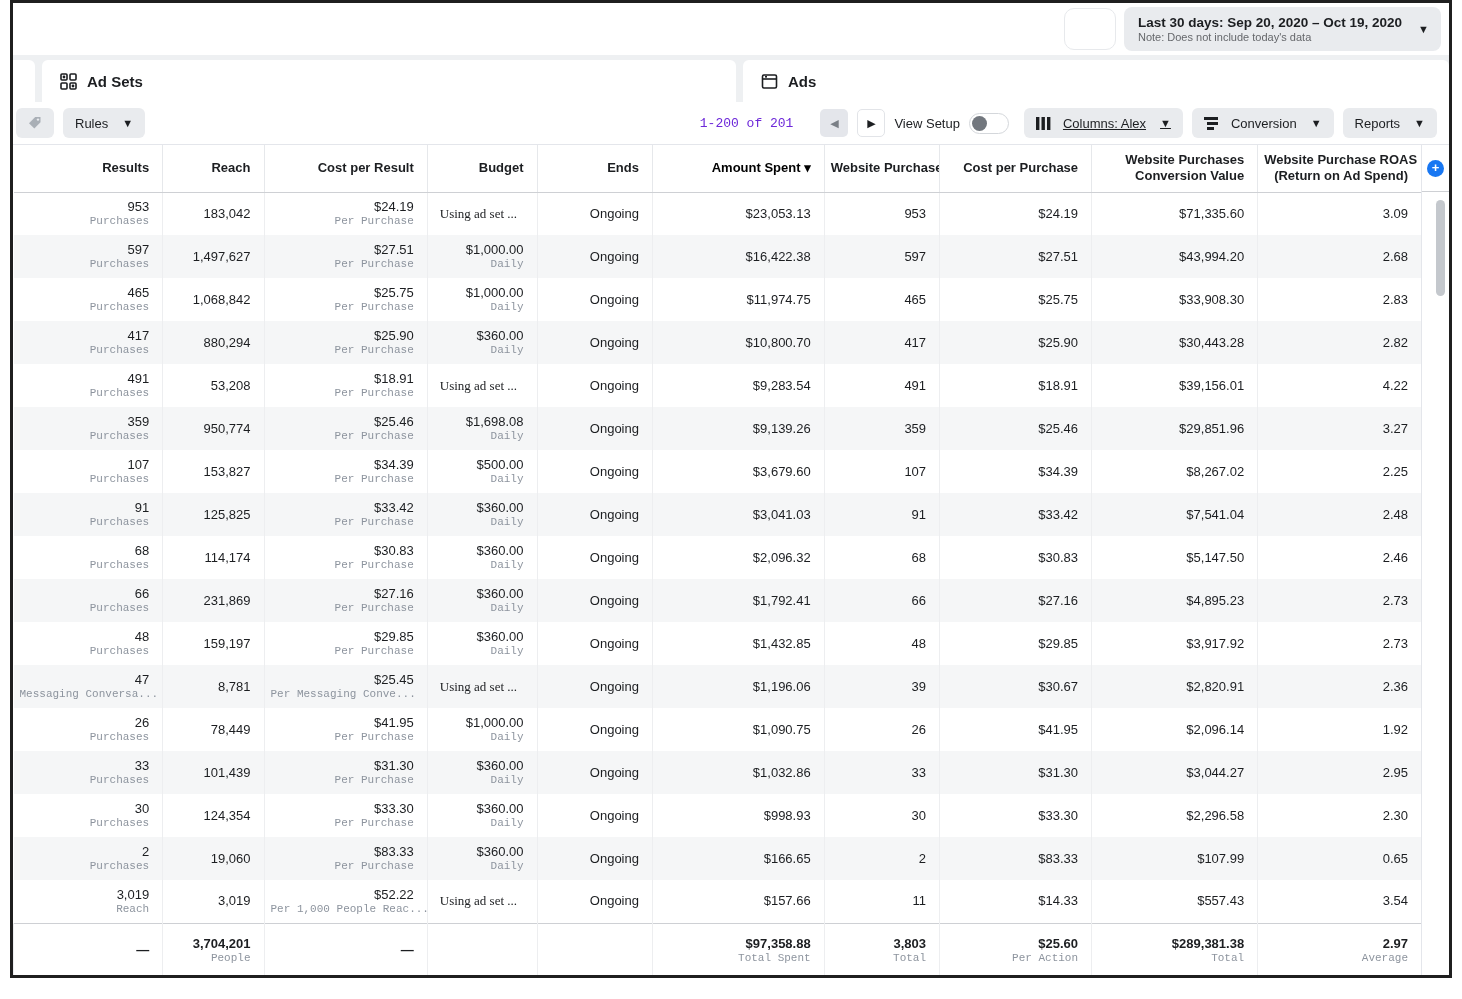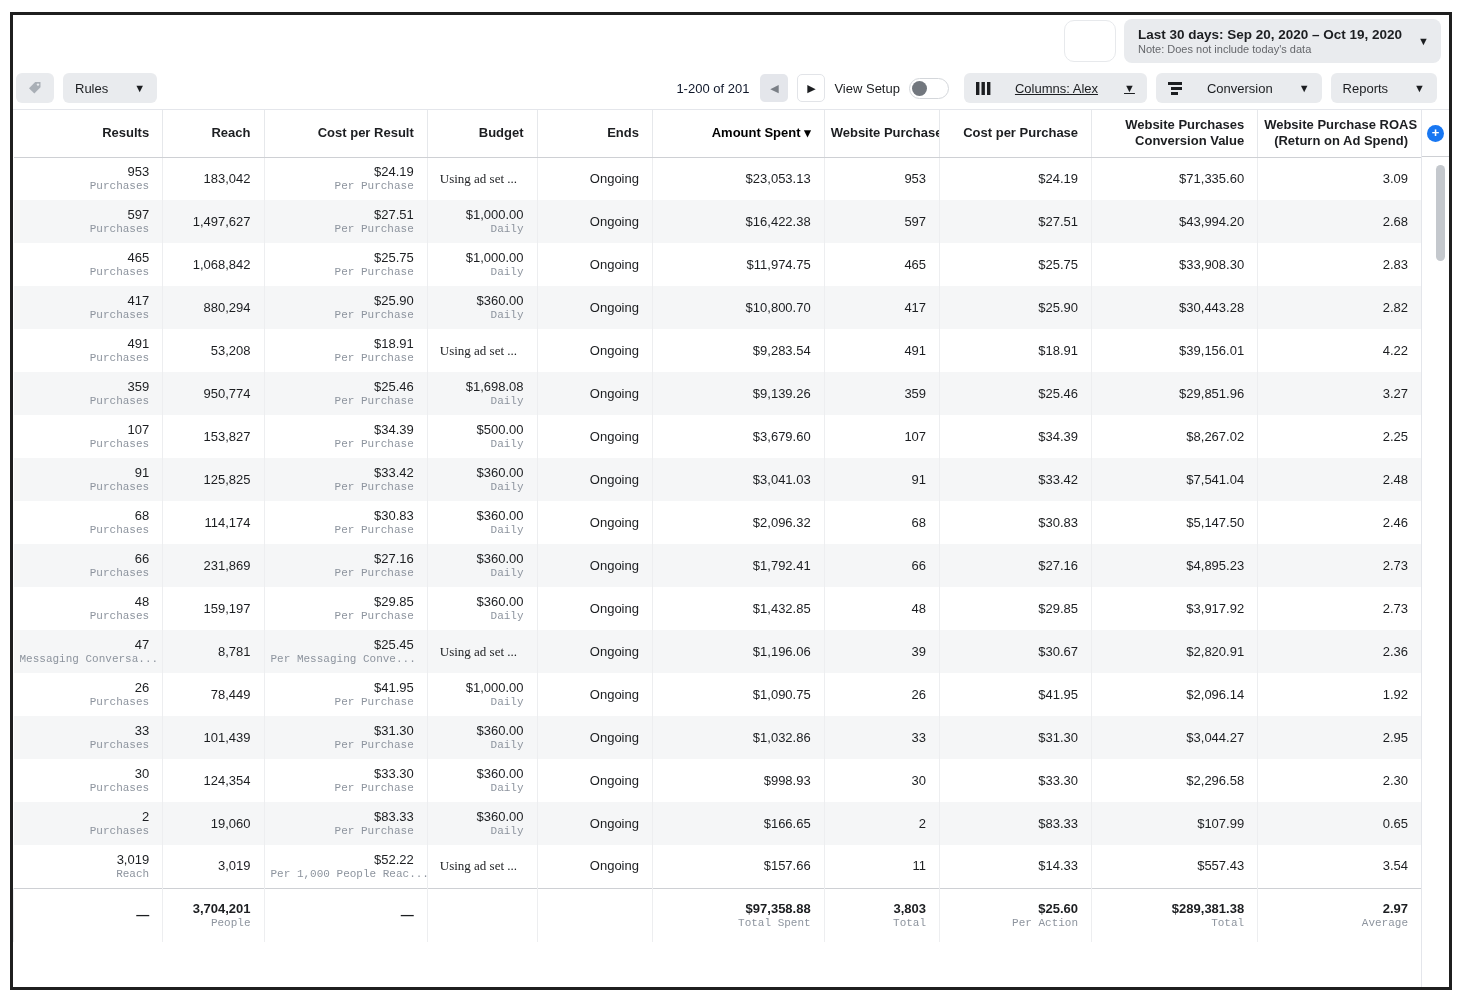--- a/index.html
+++ b/index.html
@@ -1,18 +1,18 @@
 <!DOCTYPE html>
 <html><head>
 <meta charset="utf-8">
 <style>
   * { box-sizing: border-box; margin: 0; padding: 0; }
   html, body { width: 1462px; height: 999px; overflow: hidden; background: #fff;
     font-family: "Liberation Sans", sans-serif; color: #1c1e21; }
-  .frame { position: absolute; left: 10px; top: 12px; width: 1442px; height: 978px;
+  .frame { position: absolute; left: 10px; top: 0; width: 1442px; height: 978px;
     border: 3px solid #1f1f1f; background: #fff; display: flex; flex-direction: column; overflow: hidden; }
 
   
   .topbar { height: 52px; flex: 0 0 auto; background: #fff; display: flex; align-items: center;
     justify-content: flex-end; padding: 0 8px 0 0; gap: 8px; }
   .search-pill { width: 52px; height: 42px; background: #fff; border: 1px solid #e7e9ec;
     border-radius: 10px; flex: 0 0 auto; }
   .date-range { background: #e9ebee; border-radius: 8px; height: 44px; padding: 5px 12px 5px 14px;
     display: flex; align-items: center; gap: 16px; cursor: pointer; }
   .date-main { font-size: 13.5px; font-weight: bold; line-height: 17px; }
@@ -26,25 +26,25 @@
   .tab { background: #fff; border-radius: 6px 6px 0 0; display: flex; align-items: center;
     gap: 10px; padding-left: 18px; font-weight: bold; font-size: 15px; cursor: pointer; }
   .tab.adsets { width: 694px; flex: 0 0 auto; }
   .tab.ads { flex: 1 1 auto; }
   .tab svg { flex: 0 0 auto; }
 
   
   .toolbar { height: 42px; flex: 0 0 auto; background: #fff; display: flex; align-items: center;
     padding: 0 12px 0 3px; gap: 9px; font-size: 13px; }
   .pill { background: #e9ebee; border-radius: 6px; height: 30px; display: flex; align-items: center;
-    gap: 24px; padding: 0 12px; cursor: pointer; white-space: nowrap; }
+    gap: 12px; padding: 0 12px; cursor: pointer; white-space: nowrap; }
   .pill .caret { margin-left: 2px; }
   .icon-pill { width: 38px; justify-content: center; padding: 0; }
   .spacer { flex: 1 1 auto; }
-  .page-count { color: #0f172a; margin-right: 2px; }
+  .page-count { color: #6d28d9; margin-right: 18px; font-family: Liberation Mono, monospace; }
   .nav-btn { width: 28px; height: 28px; border-radius: 5px; display: flex; align-items: center;
     justify-content: center; font-size: 11px; cursor: pointer; }
   .nav-prev { background: #e4e6eb; color: #7a7f86; }
   .nav-next { background: #fff; border: 1px solid #e2e4e8; color: #1c1e21; }
   .toggle { width: 40px; height: 21px; border-radius: 11px; background: #fff; border: 1px solid #d4d7db;
     position: relative; cursor: pointer; flex: 0 0 auto; }
   .toggle .knob { position: absolute; left: 2px; top: 2px; width: 15px; height: 15px; border-radius: 50%;
     background: #72777e; }
 
   
@@ -82,20 +82,42 @@
     <div class="search-pill"></div>
     <div class="date-range">
       <div>
         <div class="date-main">Last 30 days: Sep 20, 2020 – Oct 19, 2020</div>
         <div class="date-note">Note: Does not include today's data</div>
       </div>
       <span class="caret">▼</span>
     </div>
   </div>
 
+  <div class="tabsbar">
+    <div class="tab-sliver"></div>
+    <div class="tab adsets">
+      <svg width="17" height="17" viewBox="0 0 17 17">
+        <rect x="1" y="1" width="6" height="6" rx="1" fill="none" stroke="#1c1e21" stroke-width="1.6"></rect>
+        <rect x="10" y="1" width="6" height="6" rx="1" fill="none" stroke="#1c1e21" stroke-width="1.6"></rect>
+        <rect x="1" y="10" width="6" height="6" rx="1" fill="none" stroke="#1c1e21" stroke-width="1.6"></rect>
+        <rect x="10" y="10" width="6" height="6" rx="1" fill="none" stroke="#1c1e21" stroke-width="1.6"></rect>
+        <circle cx="4" cy="4" r="1.4" fill="#1c1e21"></circle>
+        <circle cx="13" cy="13" r="1.4" fill="#1c1e21"></circle>
+      </svg>
+      <span>Ad Sets</span>
+    </div>
+    <div class="tab ads">
+      <svg width="17" height="17" viewBox="0 0 17 17">
+        <rect x="1.5" y="2" width="14" height="13" rx="1.5" fill="none" stroke="#1c1e21" stroke-width="1.6"></rect>
+        <line x1="1.5" y1="6" x2="15.5" y2="6" stroke="#1c1e21" stroke-width="1.6"></line>
+        <rect x="4" y="3" width="2" height="1.6" fill="#1c1e21"></rect>
+      </svg>
+      <span>Ads</span>
+    </div>
+  </div>
 
   <div class="toolbar">
     <div class="pill icon-pill">
       <svg width="16" height="16" viewBox="0 0 16 16">
         <path d="M2 8.2 L8.2 2 H13.5 V7.3 L7.3 13.5 Z" fill="#a9afb6"></path>
         <circle cx="11" cy="4.6" r="1.2" fill="#e9ebee"></circle>
       </svg>
     </div>
     <div class="pill">
       <span>Rules</span>

